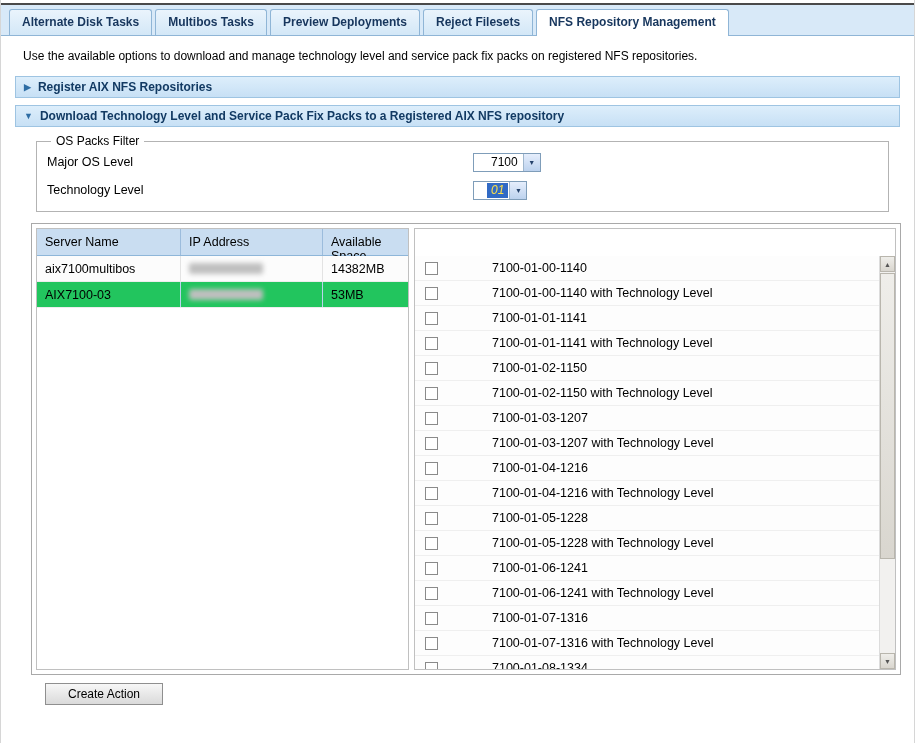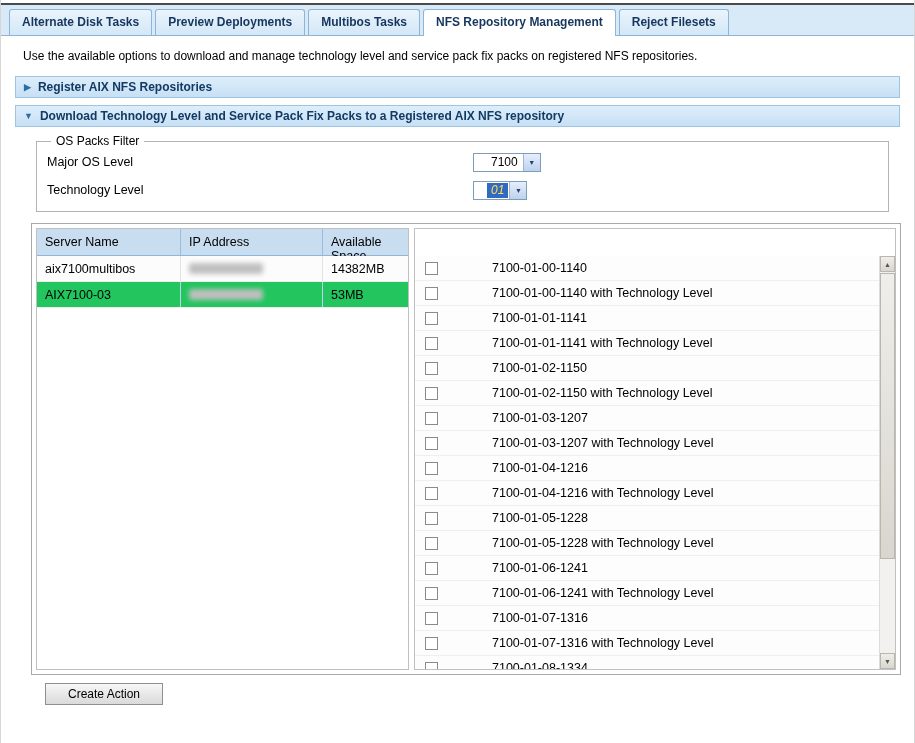--- a/index.html
+++ b/index.html
@@ -89,24 +89,24 @@
                 font-family: "Liberation Sans", sans-serif; font-size: 12px; color: #000; cursor: pointer; }
 </style>
 </head>
 <body>
 
 <div class="page">
   <div class="topline"></div>
 
   <div class="tabbar">
     <div class="tab">Alternate Disk Tasks</div>
+    <div class="tab">Multibos Tasks</div>
     <div class="tab">Preview Deployments</div>
-    <div class="tab">Multibos Tasks</div>
+    <div class="tab">Reject Filesets</div>
     <div class="tab active">NFS Repository Management</div>
-    <div class="tab">Reject Filesets</div>
   </div>
 
   <div class="content">
     <p class="intro">Use the available options to download and manage technology level and service pack fix packs on registered NFS repositories.</p>
 
     <div class="section-bar">
       <span class="arrow">▶</span>
       <span>Register AIX NFS Repositories</span>
     </div>
 

